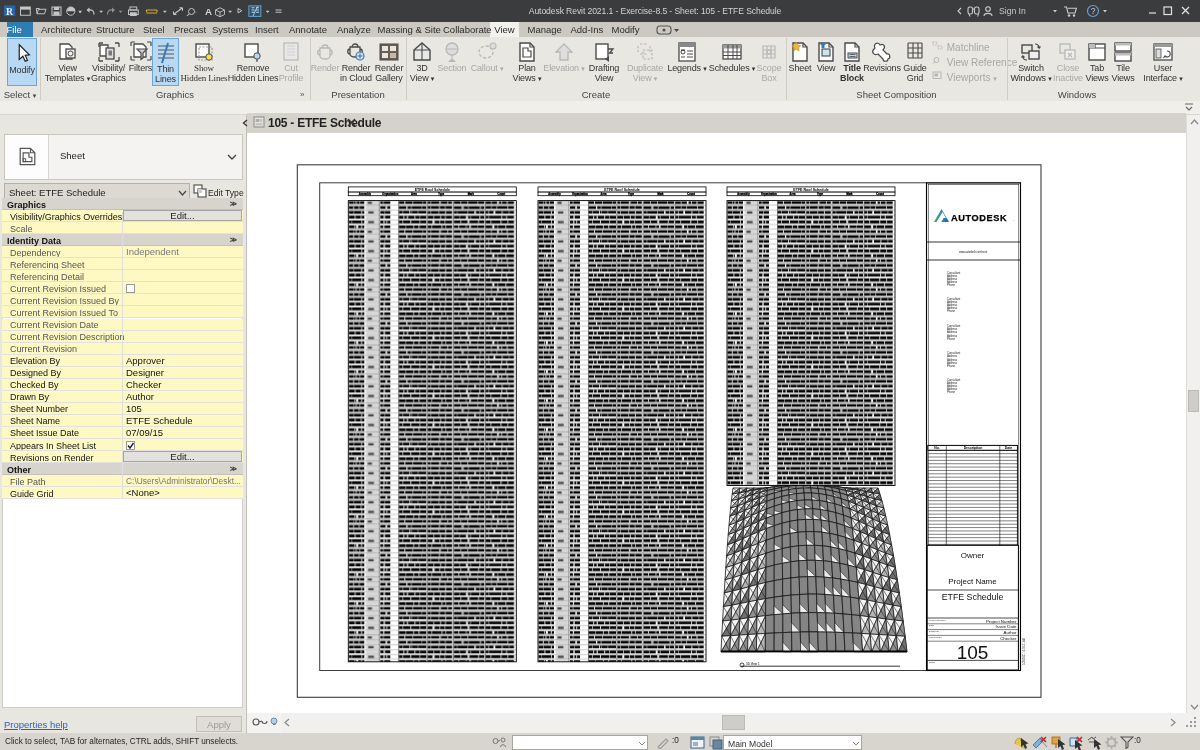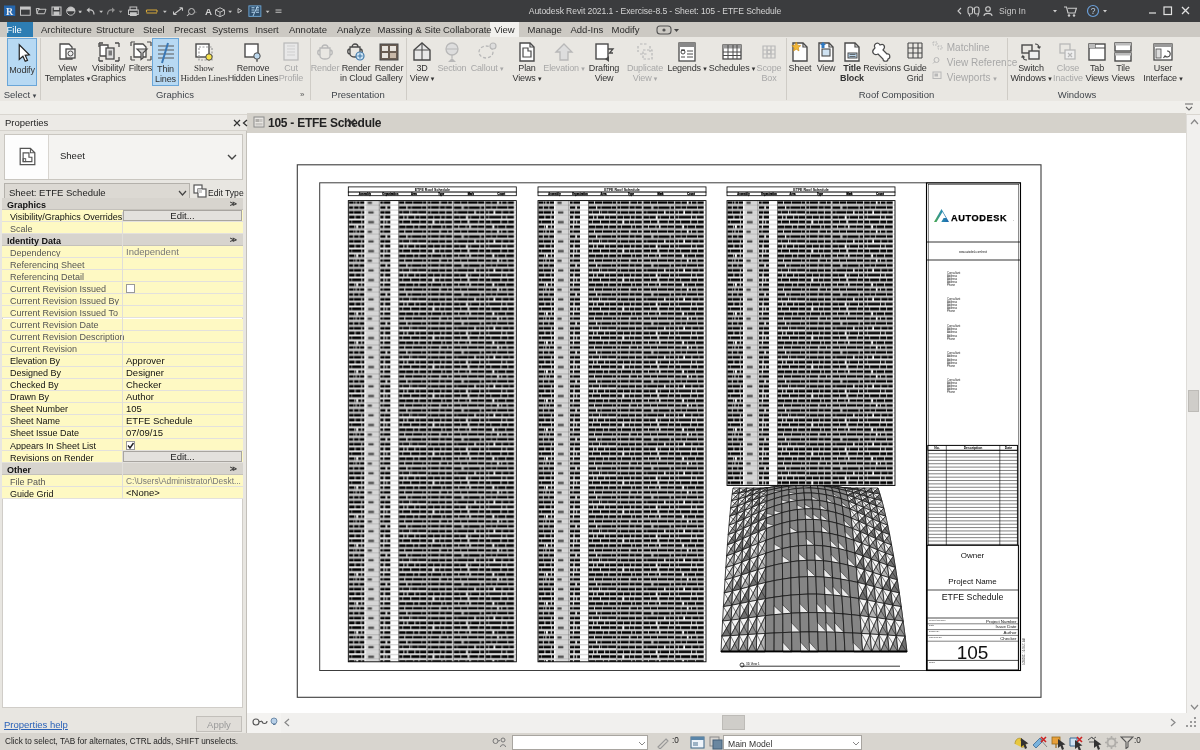--- a/index.html
+++ b/index.html
@@ -272,20 +272,21 @@
         </svg></div>
       <div style="margin-top:-1px">Schedules <span style="font-size:7px">▾</span></div>
     </div>
     <div class="rbtn gray" style="left:752px;top:1px;width:34px;height:48px;">
       <div style="height:26px;padding-top:2px"><svg width="24" height="24" viewBox="0 0 24 24">
           <path d="M6 6 h12 v12 h-12 z M6 10 h12 M6 14 h12 M10 6 v12 M14 6 v12" stroke="#b8b8b8" stroke-width="1.2" fill="none"></path>
           <circle cx="12" cy="12" r="2" fill="none" stroke="#b8b8b8"></circle>
         </svg></div>
       <div style="margin-top:-1px">Scope<br>Box</div>
     </div>
+    <div class="pname" style="left:406px;width:380px">Create</div>
     <div class="rsep" style="left:786px;top:1px;height:62px"></div>
     <div class="rbtn" style="left:784px;top:1px;width:32px;height:48px;">
       <div style="height:26px;padding-top:2px"><svg width="24" height="24" viewBox="0 0 24 24">
           <path d="M5 3 h10 l4 4 v14 h-14 z" fill="#fdfdfd" stroke="#4a4a4a" stroke-width="1.4"></path>
           <path d="M15 3 v4 h4" fill="none" stroke="#4a4a4a" stroke-width="1.2"></path>
           <g transform="translate(3,2) scale(1.05)">
             <path d="M6 1 l1.2 3 3 .5 -2.2 2 .6 3 -2.6 -1.6 -2.6 1.6 .6 -3 -2.2 -2 3 -.5 z" fill="#f2b632" stroke="#c88b1a" stroke-width=".6" transform="translate(-1,-1)"></path>
           </g>
         </svg></div>
       <div style="margin-top:-1px">Sheet</div>
@@ -322,21 +323,21 @@
     </div>
     <div class="abs gray" style="left:931px;top:3px;font-size:10px;line-height:15px;white-space:nowrap"><svg width="13" height="11" viewBox="0 0 24 22">
         <path d="M3 4 h8 v6 h-8 z M13 12 h8 v6 h-8 z" fill="none" stroke="#b8b8b8" stroke-width="2" stroke-dasharray="3 2"></path>
       </svg> Matchline<br><svg width="13" height="11" viewBox="0 0 24 22">
         <circle cx="10" cy="10" r="5" fill="none" stroke="#b8b8b8" stroke-width="2"></circle>
         <path d="M3 17 l4 -4" stroke="#b8b8b8" stroke-width="2"></path>
       </svg> View Reference<br><svg width="13" height="11" viewBox="0 0 24 22">
         <rect x="3" y="4" width="16" height="13" fill="none" stroke="#b8b8b8" stroke-width="2"></rect>
         <rect x="6" y="7" width="7" height="6" fill="#b8b8b8"></rect>
       </svg> Viewports <span style="font-size:7px">▾</span></div>
-    <div class="pname" style="left:786px;width:221px">Roof Composition</div>
+    <div class="pname" style="left:786px;width:221px">Sheet Composition</div>
     <div class="rsep" style="left:1007px;top:1px;height:62px"></div>
     <div class="rbtn" style="left:1010px;top:1px;width:42px;height:48px;">
       <div style="height:26px;padding-top:2px"><svg width="24" height="24" viewBox="0 0 24 24">
           <rect x="3" y="5" width="10" height="8" fill="none" stroke="#4a4a4a" stroke-width="1.4"></rect>
           <rect x="10" y="11" width="10" height="8" fill="#eee" stroke="#4a4a4a" stroke-width="1.4"></rect>
           <path d="M16 4 c3 0 4 1 4 4 l-1.5 -1.5 M20 8 l1.5 -1.5 M8 20 c-3 0 -4 -1 -4 -4 l1.5 1.5 M4 16 l-1.5 1.5" stroke="#4a4a4a" stroke-width="1.2" fill="none"></path>
         </svg></div>
       <div style="margin-top:-1px">Switch<br>Windows <span style="font-size:7px">▾</span></div>
     </div>
     <div class="rbtn gray" style="left:1049px;top:1px;width:38px;height:48px;">
@@ -373,26 +374,20 @@
           <path d="M16 11 a3 3 0 1 1 -2 5 l-1.5 2" stroke="#4a4a4a" stroke-width="1.2" fill="none"></path>
         </svg></div>
       <div style="margin-top:-1px">User<br>Interface <span style="font-size:7px">▾</span></div>
     </div>
   </div>
 <div id="belowrib" class="abs"></div>
 <svg class="abs" style="left:1184px;top:103px" width="10" height="9" viewBox="0 0 10 9">
     <path d="M1 1 h8 M2 4 l3 3 3-3" stroke="#666" fill="none" stroke-width="1.1"></path>
   </svg>
 <div id="props" class="abs">
-    <div class="abs" style="left:0;top:0;width:247px;height:16px;background:#eceae6;border-bottom:1px solid #d5d2cc">
-      <span style="position:absolute;left:5px;top:2px;font-size:9.5px;color:#222">Properties</span>
-      <svg class="abs" style="left:233px;top:4px" width="8" height="8" viewBox="0 0 8 8">
-        <path d="M1 1 l6 6 M7 1 l-6 6" stroke="#333" stroke-width="1.2"></path>
-      </svg>
-    </div>
     <div class="abs" style="left:4px;top:19px;width:239px;height:46px;background:#f4f3f1;border:1px solid #c9c6c0">
       <div class="abs" style="left:0;top:0;width:44px;height:44px;background:#fdfdfd;border-right:1px solid #d8d5d0"></div>
       <svg class="abs" style="left:13px;top:12px" width="19" height="19" viewBox="0 0 26 26">
         <path d="M3 2 h14 l6 6 v16 h-20 z" fill="#fff" stroke="#555" stroke-width="1.7"></path>
         <path d="M17 2 v6 h6" fill="none" stroke="#555" stroke-width="1.4"></path>
         <path d="M7 8 h8 v6 h4 v6 h-12 z" fill="none" stroke="#555" stroke-width="1.6"></path>
         <rect x="7" y="16" width="3.5" height="4" fill="none" stroke="#555" stroke-width="1.3"></rect>
       </svg>
       <span class="abs" style="left:55px;top:15px;font-size:9.5px;color:#222">Sheet</span>
       <svg class="abs" style="left:222px;top:19px" width="10" height="8" viewBox="0 0 10 8">

